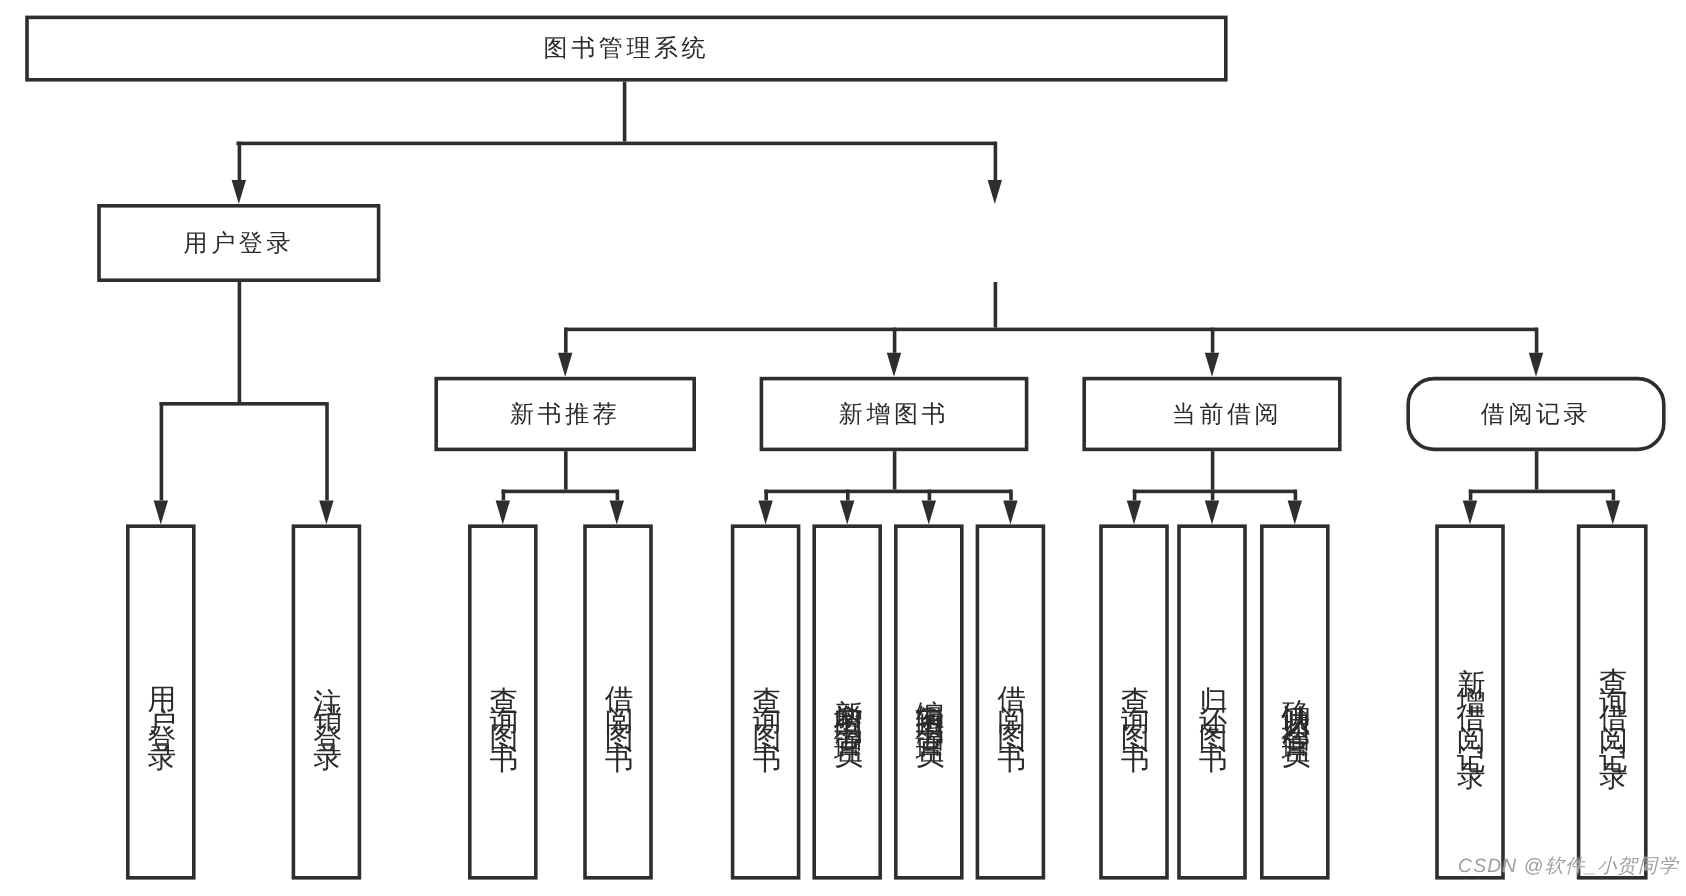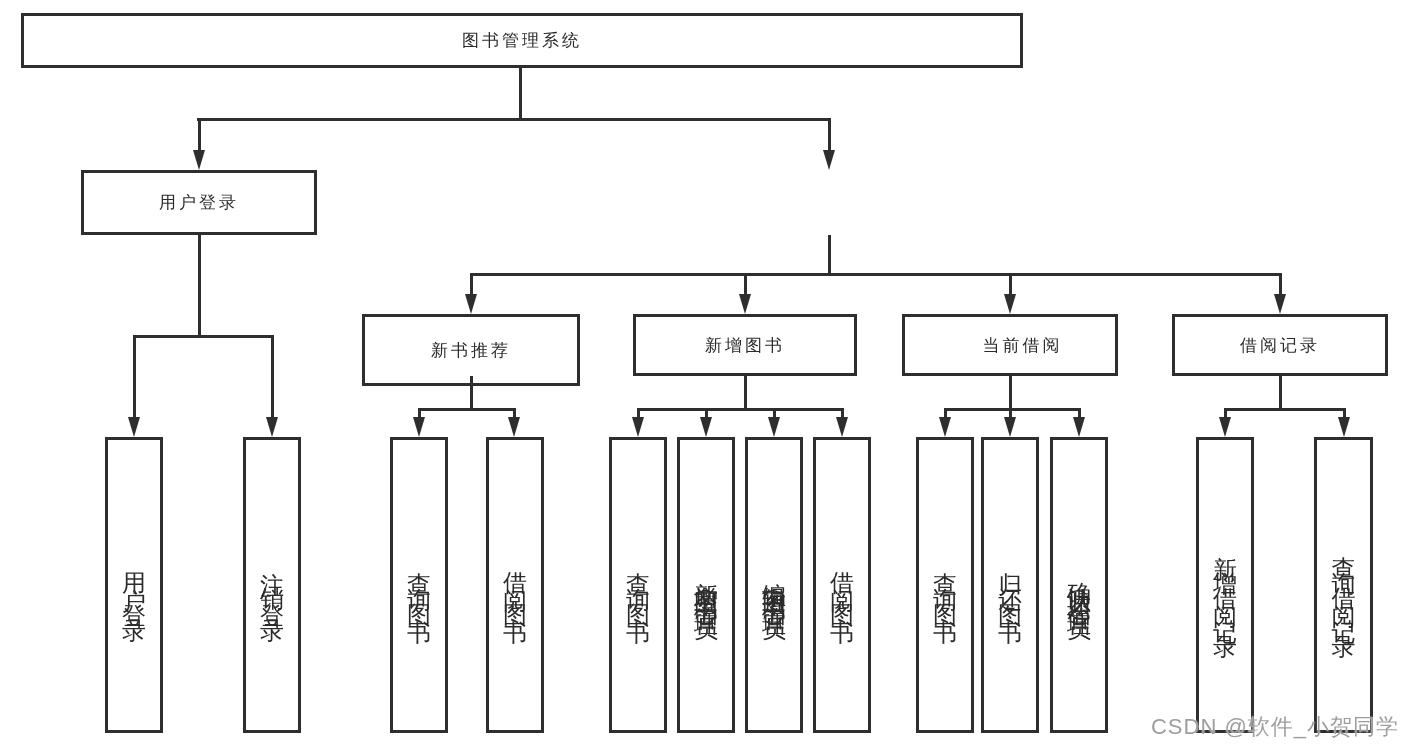--- a/index.html
+++ b/index.html
@@ -9,42 +9,42 @@
     --background:#ffffff;
   }
   html,body{margin:0;padding:0;background:var(--background);}
   .canvas{
     position:relative;width:1405px;height:747px;background:var(--background);
     font-family:"Liberation Sans",sans-serif;color:var(--text);overflow:hidden;
   }
   .box{
     position:absolute;box-sizing:border-box;border:3px solid var(--line);
     background:var(--background);display:flex;align-items:center;justify-content:center;
-    font-size:17px;letter-spacing:3px;color:var(--text);white-space:nowrap;
+    font-size:20px;letter-spacing:3px;color:var(--text);white-space:nowrap;
   }
   .leaf{
     position:absolute;box-sizing:border-box;border:3px solid var(--line);
     background:var(--background);display:flex;align-items:center;justify-content:center;
     top:437px;height:296px;width:58px;
   }
   .leaf span{
     writing-mode:vertical-rl;text-orientation:mixed;
     font-size:24px;letter-spacing:16px;color:var(--text);line-height:1;
   }
   .leaf span.tight{letter-spacing:5px;}
   .vline{position:absolute;width:3px;background:var(--line);}
   .hline{position:absolute;height:3px;background:var(--line);}
   .arrow{
     position:absolute;width:0;height:0;
     border-left:6px solid transparent;border-right:6px solid transparent;
     border-top:20px solid var(--line);
   }
   .watermark{
-    position:absolute;top:712px;right:6px;font-size:22px;letter-spacing:1px;
-    color:var(--watermark);text-shadow:0 0 2px #ffffff;white-space:nowrap;
+    position:absolute;top:712px;right:6px;font-size:16px;letter-spacing:1px;
+    color:var(--watermark);text-shadow:0 0 2px #ffffff;white-space:nowrap;font-style:italic;
   }
 </style>
 </head>
 <body>
 
 <div class="canvas">
 
   <div class="box" style="left:21px;top:13px;width:1002px;height:55px;">
     <span>图书管理系统</span>
   </div>
@@ -71,30 +71,30 @@
   <div class="hline" style="left:470px;top:273px;width:811px;"></div>
   <div class="vline" style="left:470px;top:273px;height:21px;"></div>
   <div class="arrow" style="left:465px;top:294px;"></div>
   <div class="vline" style="left:744px;top:273px;height:21px;"></div>
   <div class="arrow" style="left:739px;top:294px;"></div>
   <div class="vline" style="left:1009px;top:273px;height:21px;"></div>
   <div class="arrow" style="left:1004px;top:294px;"></div>
   <div class="vline" style="left:1279px;top:273px;height:21px;"></div>
   <div class="arrow" style="left:1274px;top:294px;"></div>
 
-  <div class="box" style="left:362px;top:314px;width:218px;height:72px;">
+  <div class="box" style="left:362px;top:314px;width:218px;height:62px;">
     <span>新书推荐</span>
   </div>
   <div class="box" style="left:633px;top:314px;width:224px;height:62px;">
     <span>新增图书</span>
   </div>
   <div class="box" style="left:902px;top:314px;width:216px;height:62px;padding-left:25px;">
     <span>当前借阅</span>
   </div>
-  <div class="box" style="left:1172px;top:314px;width:216px;height:62px;">
+  <div class="box" style="left:1172px;top:314px;width:216px;height:62px;border-radius:23px;">
     <span>借阅记录</span>
   </div>
 
   <div class="vline" style="left:470px;top:376px;height:32px;"></div>
   <div class="hline" style="left:418px;top:408px;width:97px;"></div>
   <div class="vline" style="left:418px;top:408px;height:9px;"></div>
   <div class="arrow" style="left:413px;top:417px;"></div>
   <div class="vline" style="left:513px;top:408px;height:9px;"></div>
   <div class="arrow" style="left:508px;top:417px;"></div>
 

